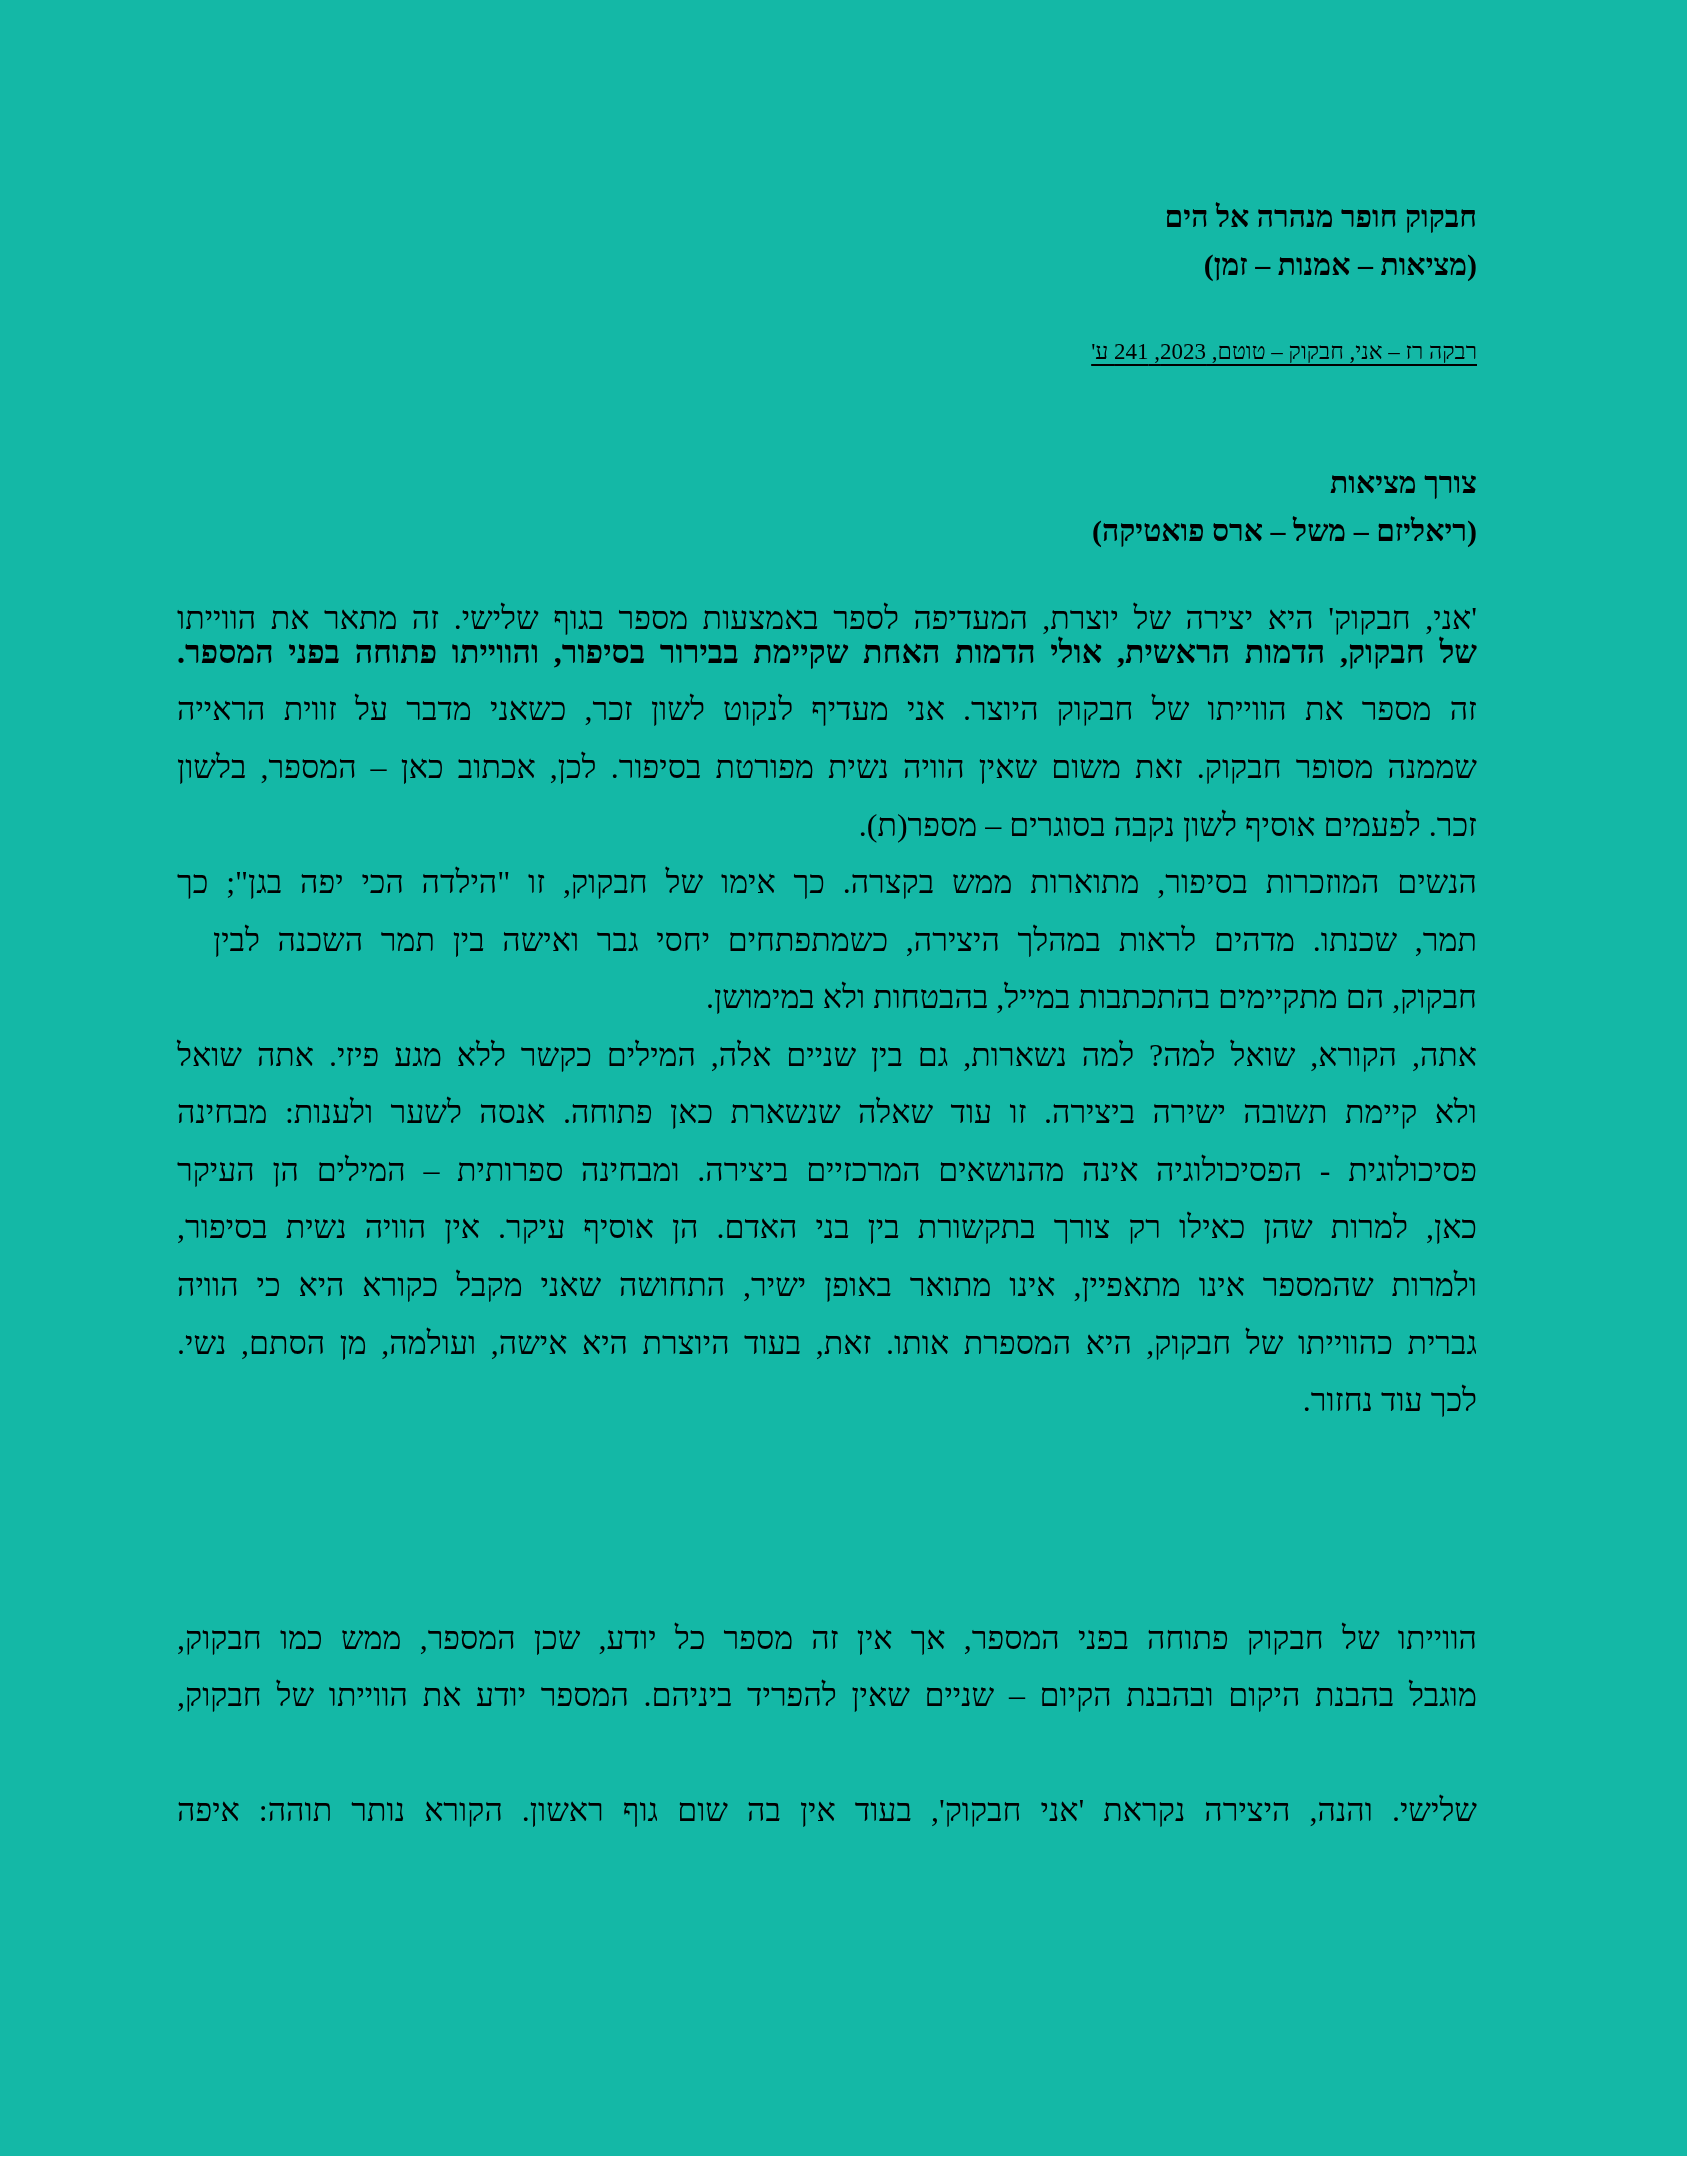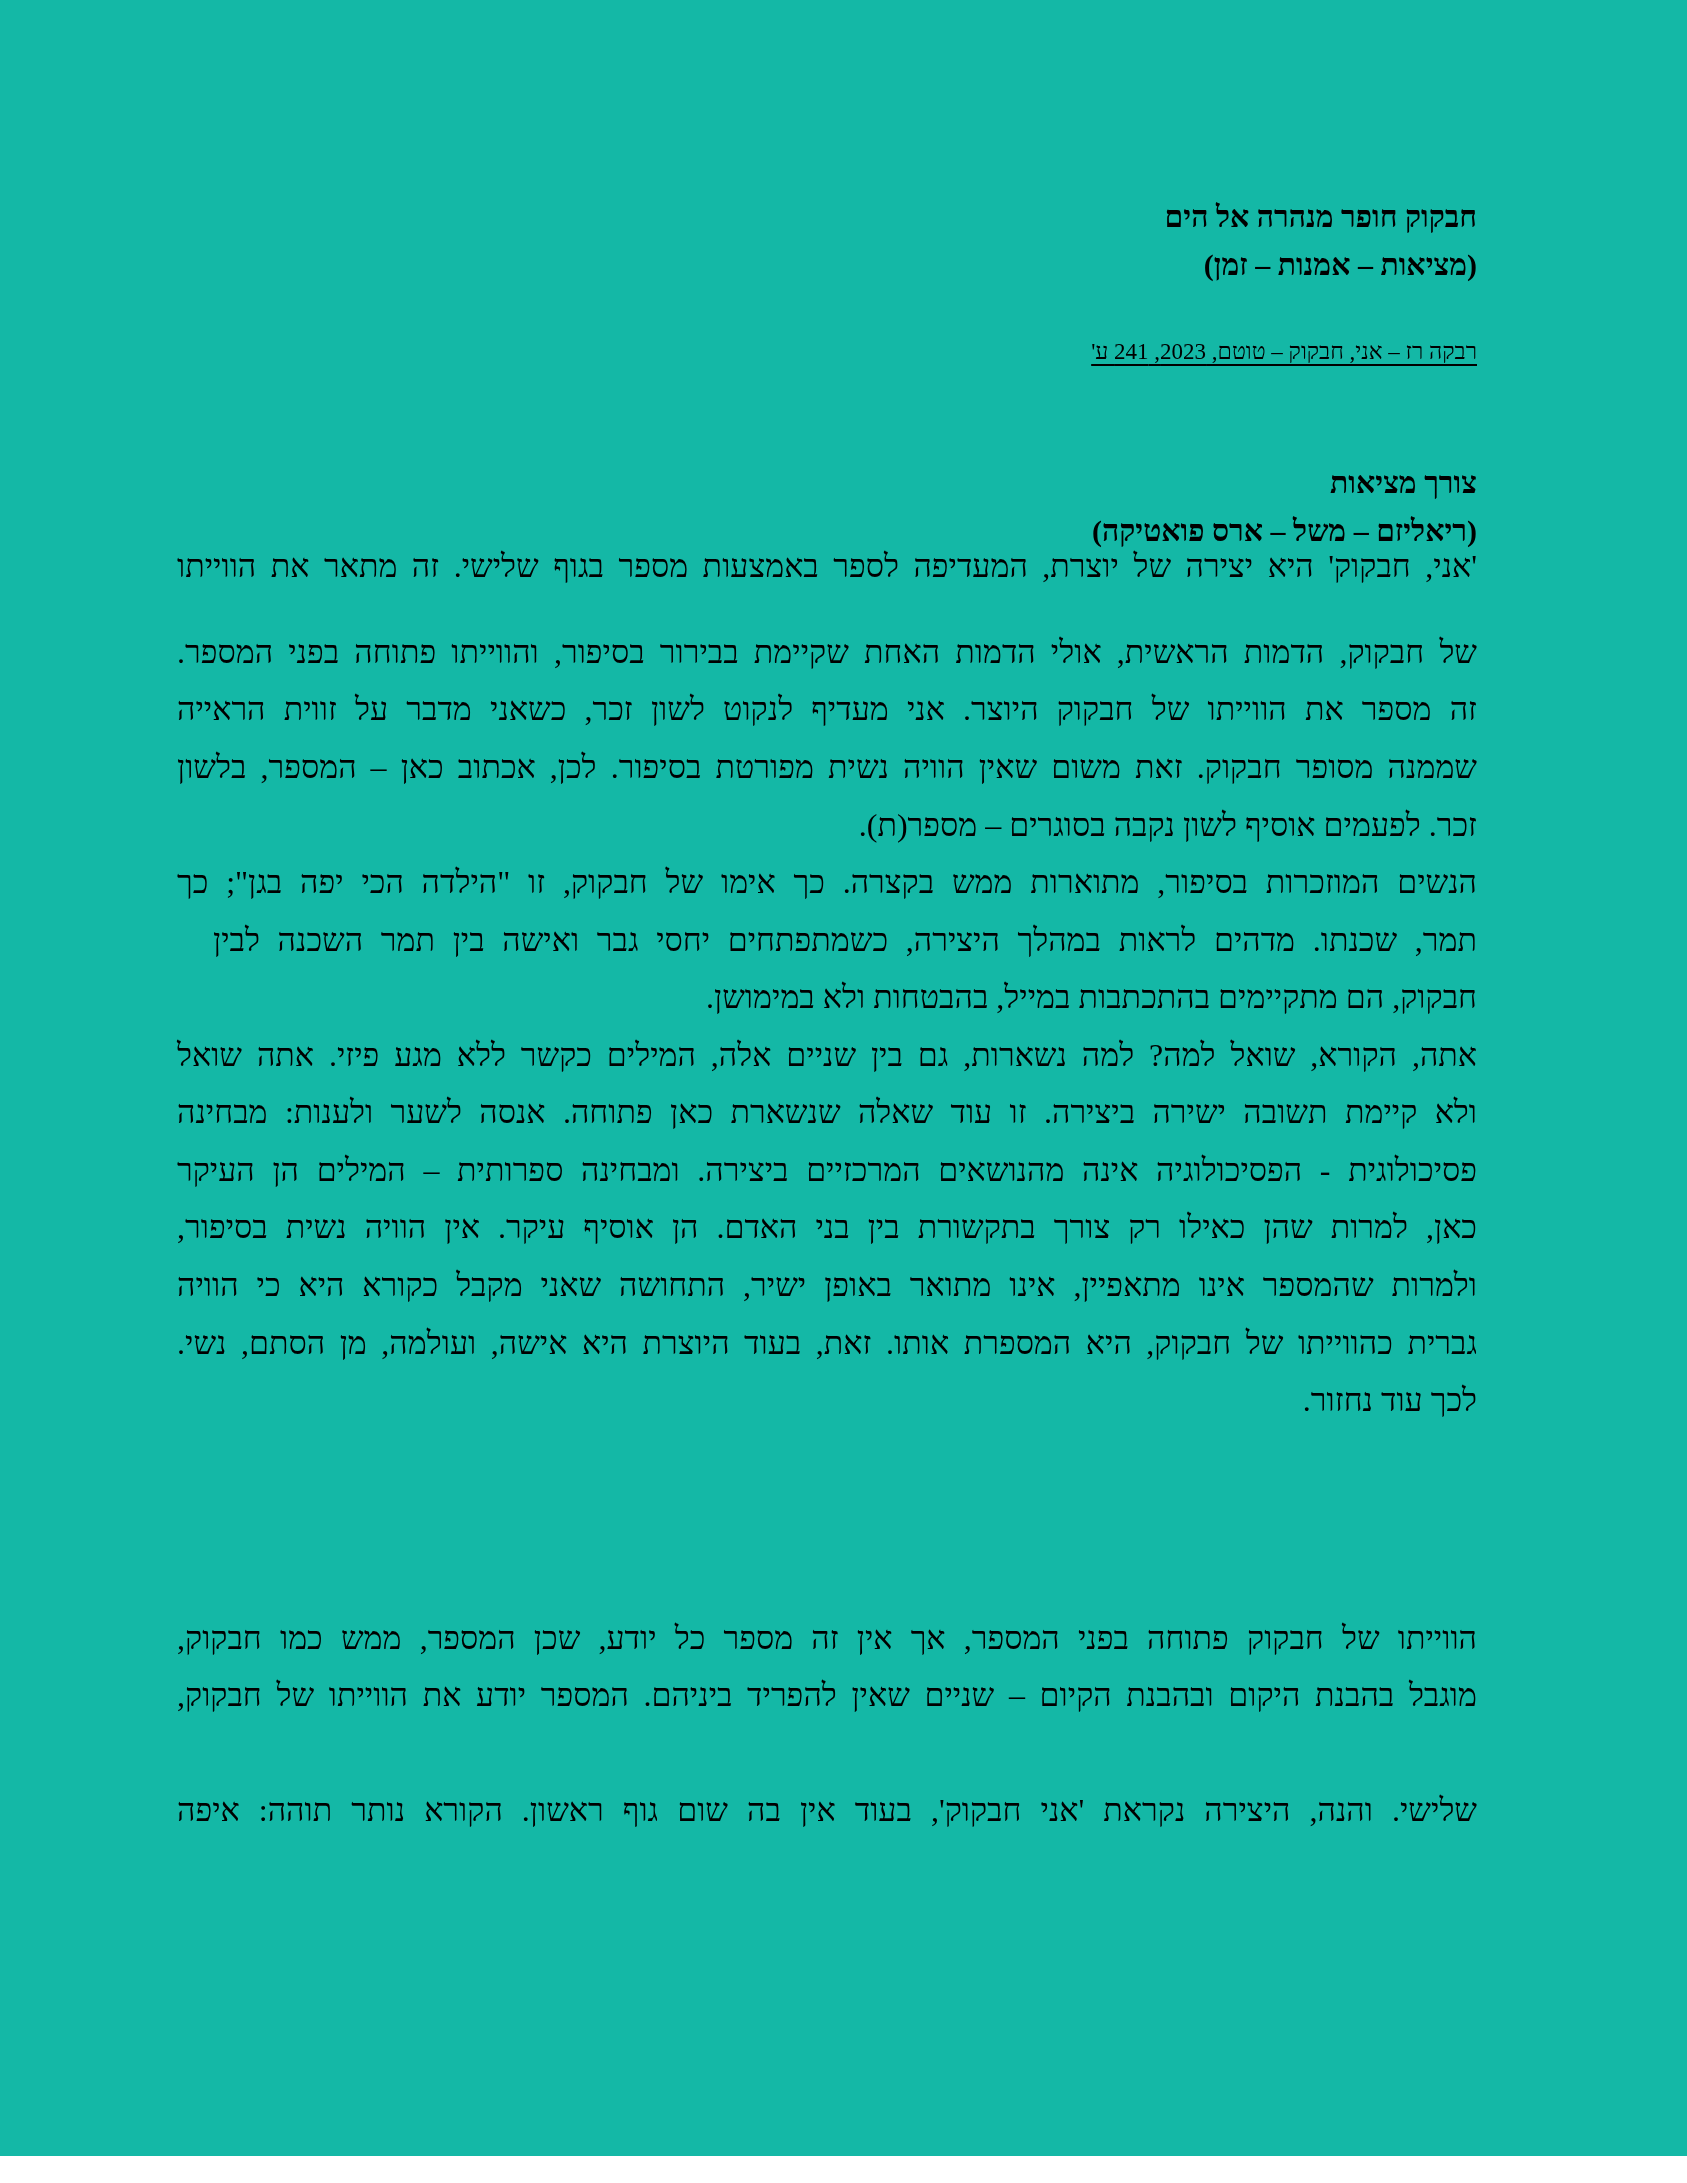--- a/index.html
+++ b/index.html
@@ -53,22 +53,22 @@
 <div class="page">
 
   <div class="line bold" style="top:197px;">חבקוק חופר מנהרה אל הים</div>
   <div class="line bold" style="top:245px;">(מציאות – אמנות – זמן)</div>
 
   <div class="line cite" style="top:332px;">רבקה רז – אני, חבקוק – טוטם, 2023, 241 ע'</div>
 
   <div class="line bold" style="top:463px;">צורך מציאות</div>
   <div class="line bold" style="top:511px;">(ריאליזם – משל – ארס פואטיקה)</div>
 
-  <div class="line justify" style="top:546px;">'אני, חבקוק' היא יצירה של יוצרת, המעדיפה לספר באמצעות מספר בגוף שלישי.  זה מתאר את הווייתו</div>
-  <div class="line justify" style="top:632px;">של חבקוק, הדמות הראשית, אולי הדמות האחת שקיימת בבירור בסיפור, והווייתו פתוחה בפני המספר.</div>
+  <div class="line justify" style="top:598px;">'אני, חבקוק' היא יצירה של יוצרת, המעדיפה לספר באמצעות מספר בגוף שלישי.  זה מתאר את הווייתו</div>
+  <div class="line justify" style="top:632px;font-weight:bold;">של חבקוק, הדמות הראשית, אולי הדמות האחת שקיימת בבירור בסיפור, והווייתו פתוחה בפני המספר.</div>
   <div class="line justify" style="top:689px;">זה  מספר את הווייתו של חבקוק היוצר. אני מעדיף לנקוט לשון זכר,  כשאני מדבר על זווית הראייה</div>
   <div class="line justify" style="top:747px;">שממנה מסופר חבקוק. זאת משום שאין הוויה נשית מפורטת בסיפור. לכן, אכתוב כאן – המספר,  בלשון</div>
   <div class="line" style="top:805px;">זכר. לפעמים אוסיף לשון נקבה בסוגרים – מספר(ת).</div>
 
   <div class="line justify" style="top:862px;">הנשים המוזכרות בסיפור, מתוארות ממש בקצרה. כך אימו של חבקוק, זו "הילדה הכי יפה בגן";  כך</div>
   <div class="line justify" style="top:920px;margin-left:36px;">תמר, שכנתו. מדהים לראות במהלך היצירה,  כשמתפתחים יחסי גבר ואישה בין תמר השכנה לבין</div>
   <div class="line" style="top:977px;">חבקוק, הם מתקיימים בהתכתבות במייל, בהבטחות ולא במימושן.</div>
 
   <div class="line justify" style="top:1035px;">אתה, הקורא, שואל למה? למה נשארות, גם בין שניים אלה, המילים כקשר ללא מגע פיזי. אתה שואל</div>
   <div class="line justify" style="top:1092px;">ולא קיימת תשובה ישירה ביצירה. זו עוד שאלה שנשארת כאן פתוחה. אנסה לשער ולענות:  מבחינה</div>

